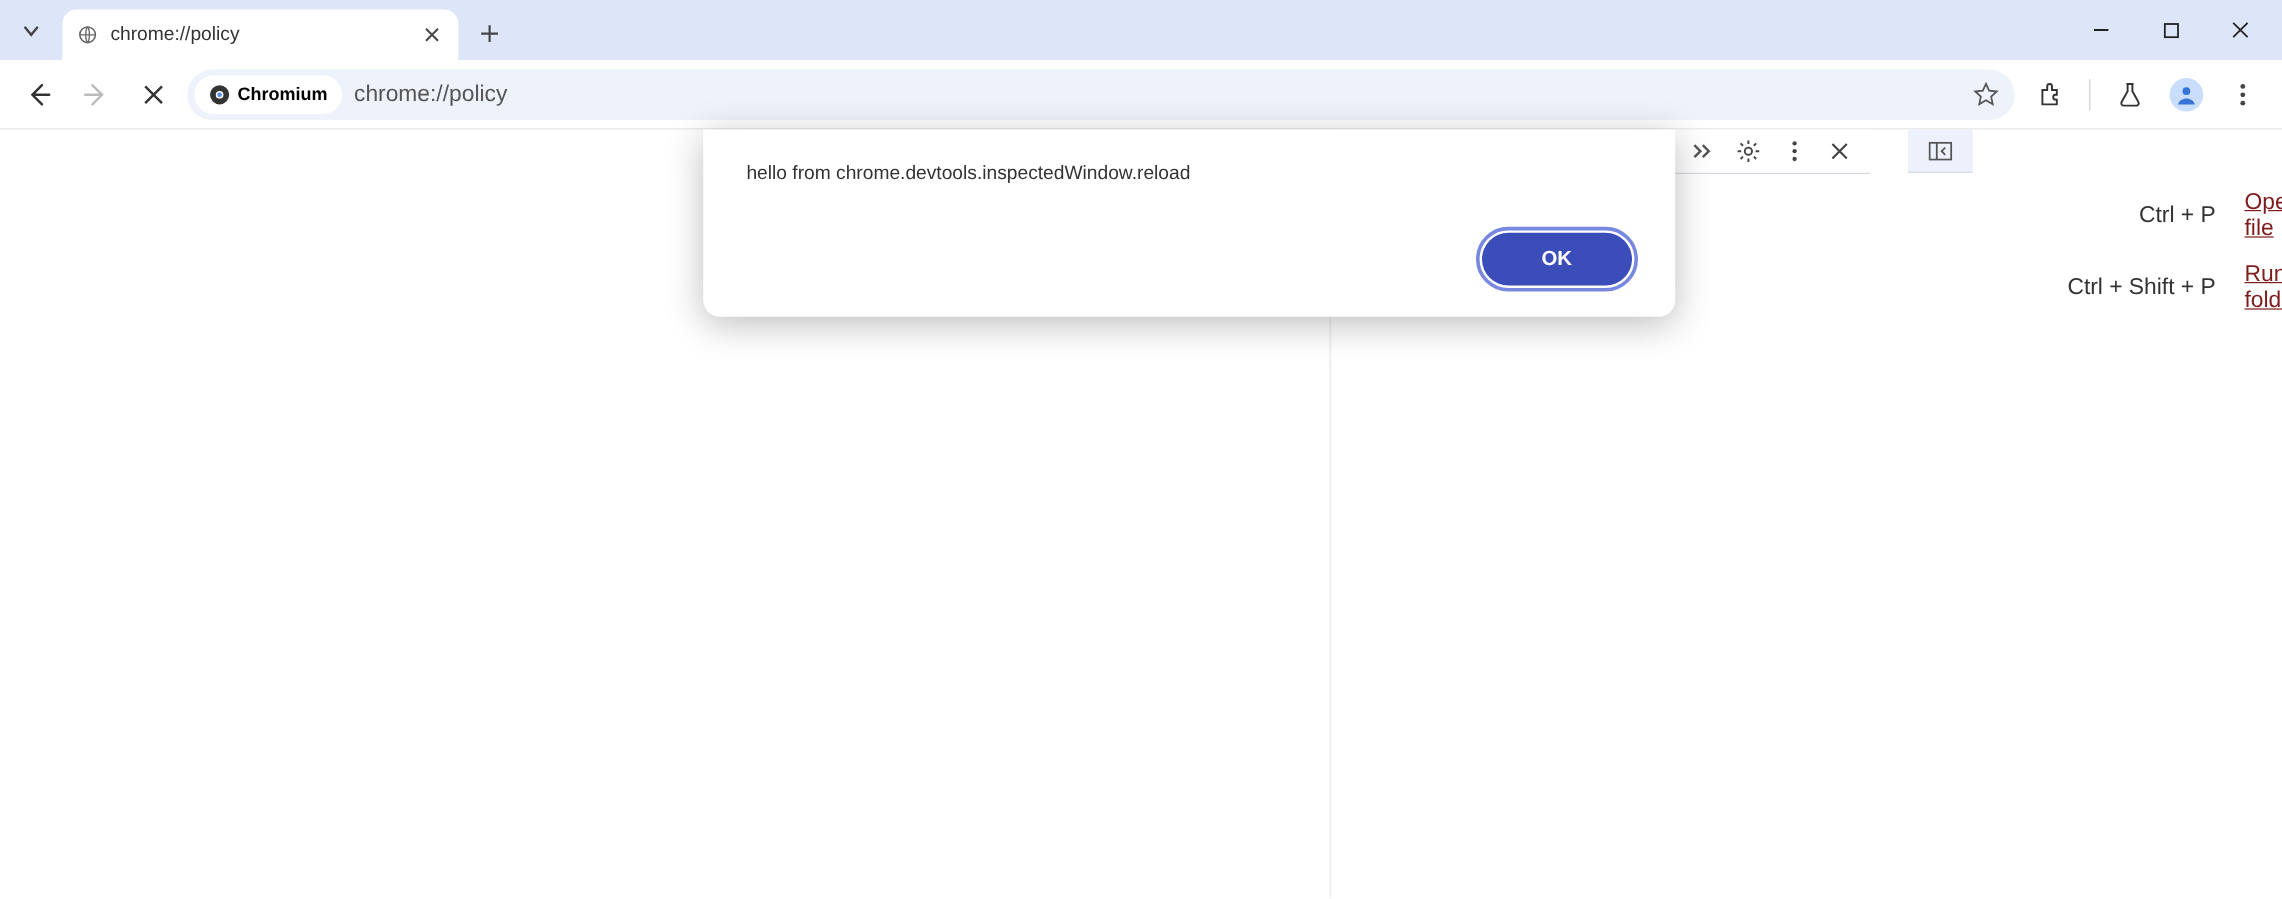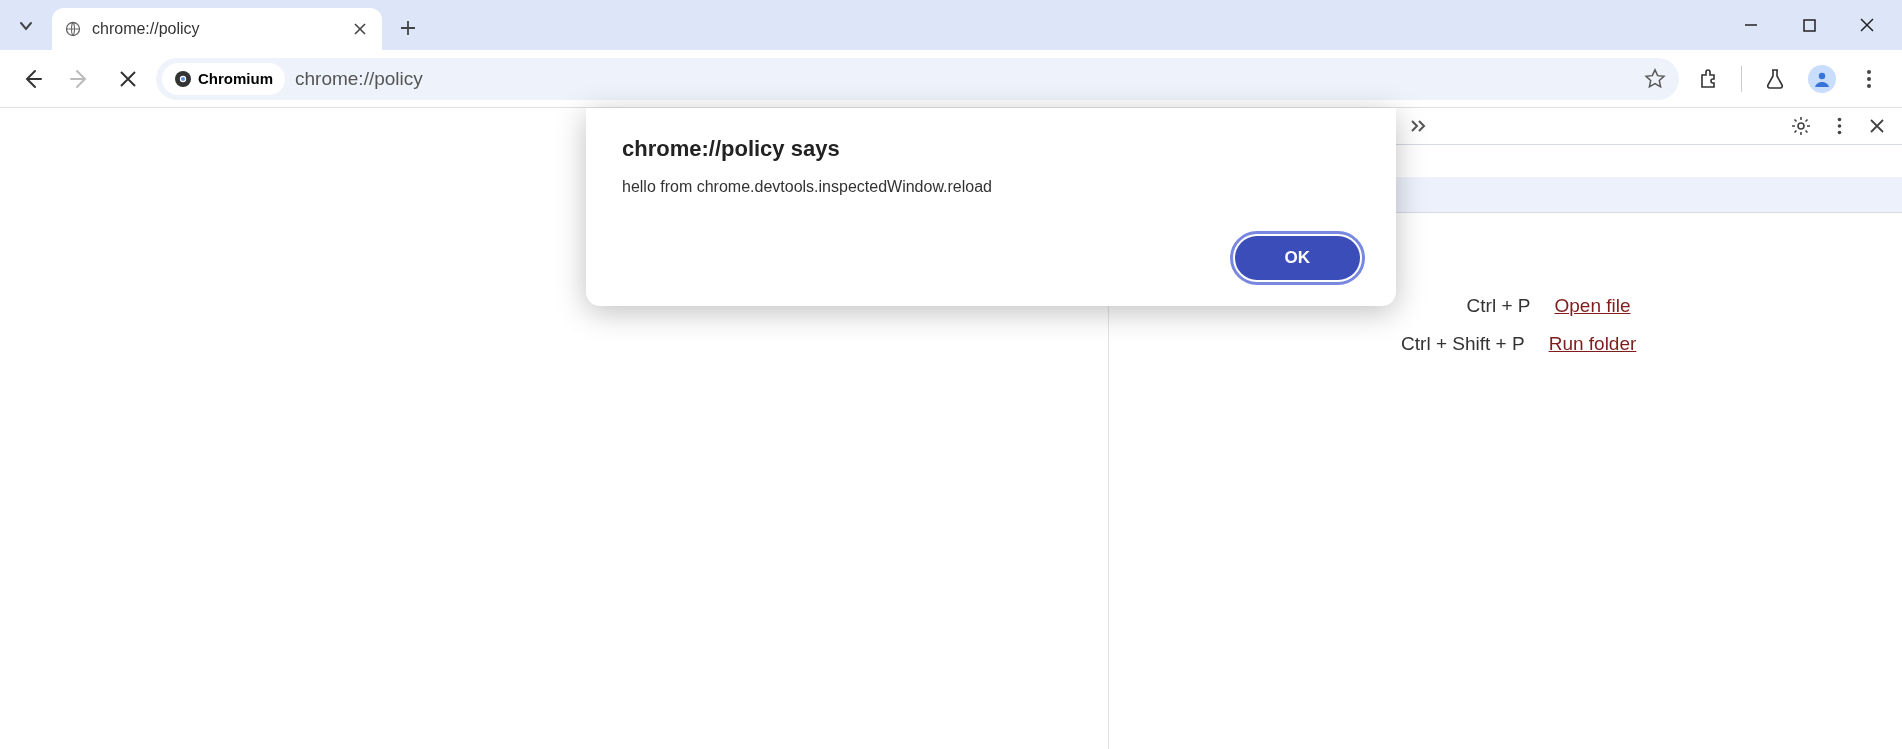--- a/index.html
+++ b/index.html
@@ -77,21 +77,21 @@
   .divider-v { width:1px; height:26px; background:#ccc; }
   .avatar { width:28px;height:28px; border-radius:50%; background:#c9ddfc; display:flex;align-items:center;justify-content:center;}
   
   
   .content {
     height: calc(749px - 50px - 58px);
     display:flex;
     position:relative;
   }
   .page-left { flex:1; border-right: 1px solid #e4e4e4; background:#fff;}
-  .devtools { width: 793px; background:#fff; display:flex; flex-direction:column;gap:32px; }
+  .devtools { width: 793px; background:#fff; display:flex; flex-direction:row;gap:32px; }
   
   
   .dt-tabs {
     height: 37px; display:flex; align-items:center; border-bottom:1px solid #d5d9e2; padding:0 6px; gap:0;
     background:#fff;
   }
   .dt-tab { padding: 0 16px; height:36px; display:flex;align-items:center; font-size:16px; color:#5f6368; }
   .dt-tab.active { color:#1a73e8; border-bottom:3px solid #1a73e8; font-weight:500;}
   .dt-tabs .spacer { flex:1; }
   .dt-ibtn { width:30px;height:30px;display:flex;align-items:center;justify-content:center; margin:0 4px;}
@@ -289,18 +289,17 @@
       </div>
       <div class="shortcut-row">
         <span class="kb">Ctrl + Shift + P</span>
         <a class="link">Run folder</a>
       </div>
     </div>
   </div>
 </div>
 
 <div class="dialog" style="top:108px;">
-  <div class="title">chrome://policy says</div>
   <div class="message">hello from chrome.devtools.inspectedWindow.reload</div>
   <div class="actions">
     <button class="ok-btn">OK</button>
   </div>
 </div>
 
 </body></html>

